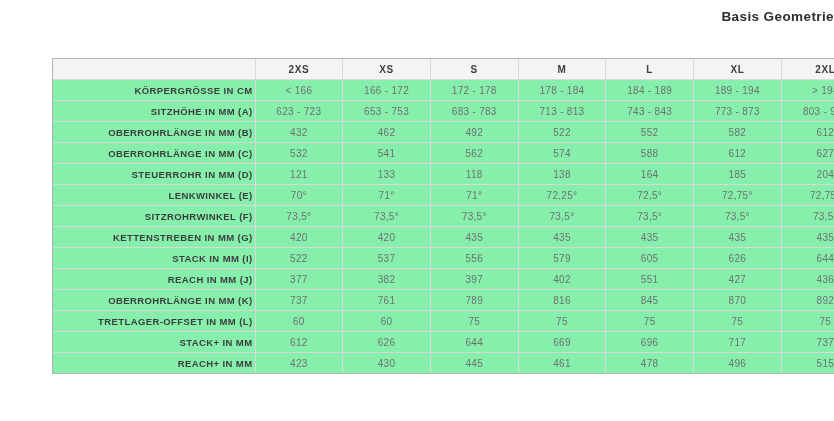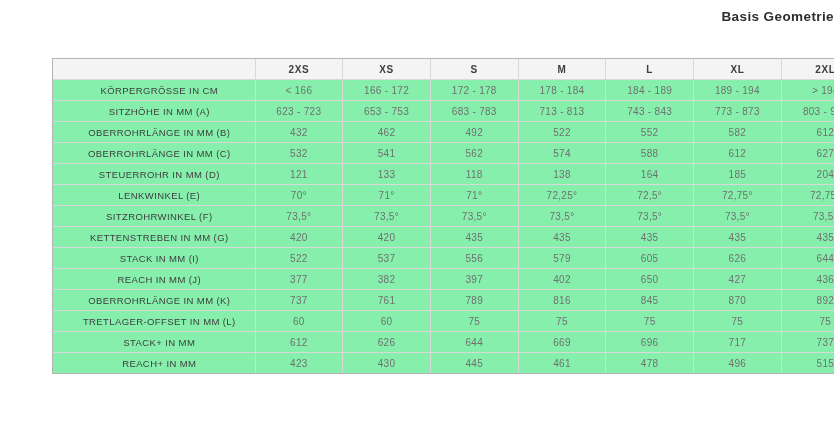--- a/index.html
+++ b/index.html
@@ -60,23 +60,23 @@
   .geo-table thead tr {
     background: var(--header-bg, #f4f4f4);
   }
   .geo-table thead th {
     font-weight: 700;
     letter-spacing: 0.6px;
     color: var(--label-text, #3d3d3d);
     font-size: 10px;
   }
   .geo-table td.row-label {
-    text-align: center;
+    text-align: right;
     padding-left: 13px;
-    font-weight: 400;
+    font-weight: 700;
     letter-spacing: 0.4px;
     font-size: 9.5px;
     color: var(--label-text, #3d3d3d);
   }
   .geo-table td.cell {
     color: var(--value-text, #707070);
     letter-spacing: 0.3px;
   }
 </style>
 </head>
@@ -200,21 +200,21 @@
           <td class="cell">605</td>
           <td class="cell">626</td>
           <td class="cell">644</td>
         </tr>
         <tr>
           <td class="row-label">REACH IN MM (J)</td>
           <td class="cell">377</td>
           <td class="cell">382</td>
           <td class="cell">397</td>
           <td class="cell">402</td>
-          <td class="cell">650</td>
+          <td class="cell">551</td>
           <td class="cell">427</td>
           <td class="cell">436</td>
         </tr>
         <tr>
           <td class="row-label">OBERROHRLÄNGE IN MM (K)</td>
           <td class="cell">737</td>
           <td class="cell">761</td>
           <td class="cell">789</td>
           <td class="cell">816</td>
           <td class="cell">845</td>

